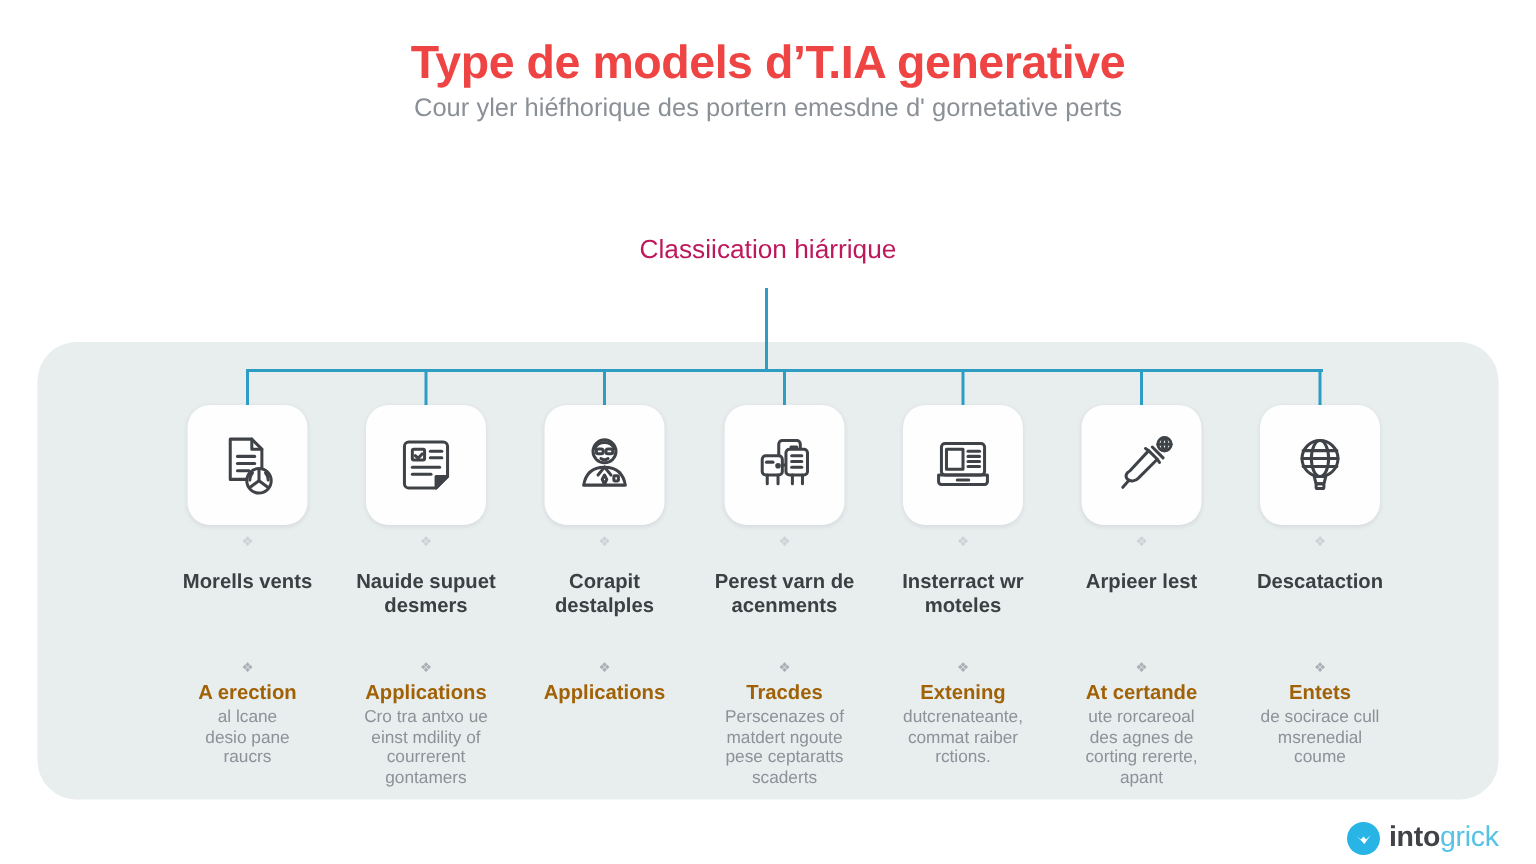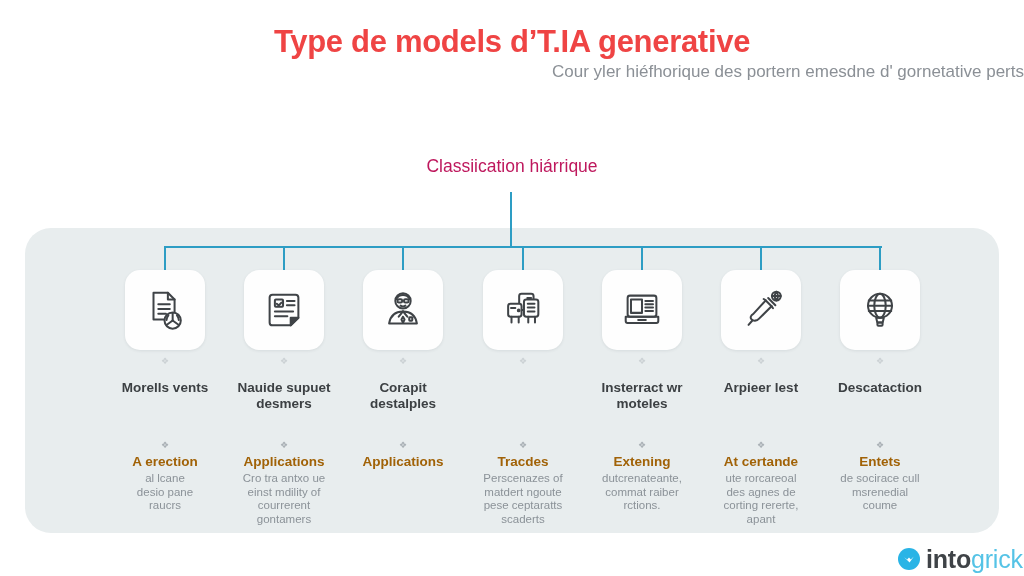--- a/index.html
+++ b/index.html
@@ -8,21 +8,21 @@
     background:#ffffff;font-family:"Liberation Sans",sans-serif;
     -webkit-font-smoothing:antialiased;
   }
   .abs{position:absolute;}
   
   .title{
     left:0;right:0;top:24px;text-align:center;
     font-size:31px;font-weight:bold;color:#ef4444;letter-spacing:-0.3px;
   }
   .subtitle{
-    left:0;right:0;top:62px;text-align:right;
+    left:0;right:0;top:62px;text-align:center;
     font-size:17px;color:#8b9096;font-weight:normal;
   }
   
   .root-label{
     left:0;right:0;top:156px;text-align:center;
     font-size:17.5px;color:#be185d;
   }
   
   .line{background:#2d9dc4;position:absolute;}
   .v-main{left:510px;top:192px;width:2px;height:56px;}
@@ -57,21 +57,21 @@
     position:absolute;left:0;right:0;top:202px;
     font-size:11.5px;line-height:13.5px;color:#8b9298;white-space:pre-line;
   }
   
   .logo{
     position:absolute;left:898px;top:547px;height:24px;
     display:flex;align-items:center;gap:6px;
   }
   .logo-badge{width:22px;height:22px;border-radius:50%;background:#29b4e6;
     display:flex;align-items:center;justify-content:center;}
-  .logo-text{font-size:25px;letter-spacing:-0.2px;}
+  .logo-text{font-size:19px;letter-spacing:-0.2px;}
   .logo-dark{color:#3f4347;font-weight:bold;}
   .logo-light{color:#55c3e6;font-weight:normal;}
 </style>
 </head>
 <body>
 
 <div class="abs title">Type de models d’T.IA generative</div>
 <div class="abs subtitle">Cour yler hiéfhorique des portern emesdne d' gornetative perts</div>
 
 <div class="abs root-label">Classiication hiárrique</div>
@@ -169,20 +169,21 @@
       <path d="M29.5 31 v6"></path>
         <path d="M36.5 31 v6"></path>
       <rect x="8.5" y="17.5" width="14" height="13.5" rx="2.5" fill="#fefefe"></rect>
       <path d="M11.5 22 h4.5"></path>
         <circle cx="19.5" cy="24.5" r="0.9" fill="#3f4347"></circle>
       <path d="M12 31 v6"></path>
         <path d="M19.5 31 v6"></path>
     </svg>
   </div>
   <div class="mk mk-top">❖</div>
+  <div class="col-title">Perest varn de acenments</div>
   <div class="mk mk-mid">❖</div>
   <div class="col-sub">Tracdes</div>
   <div class="col-desc">Perscenazes of
 matdert ngoute
 pese ceptaratts
 scaderts</div>
 </div>
 
 <div class="col" style="left:584px">
   <div class="card">

